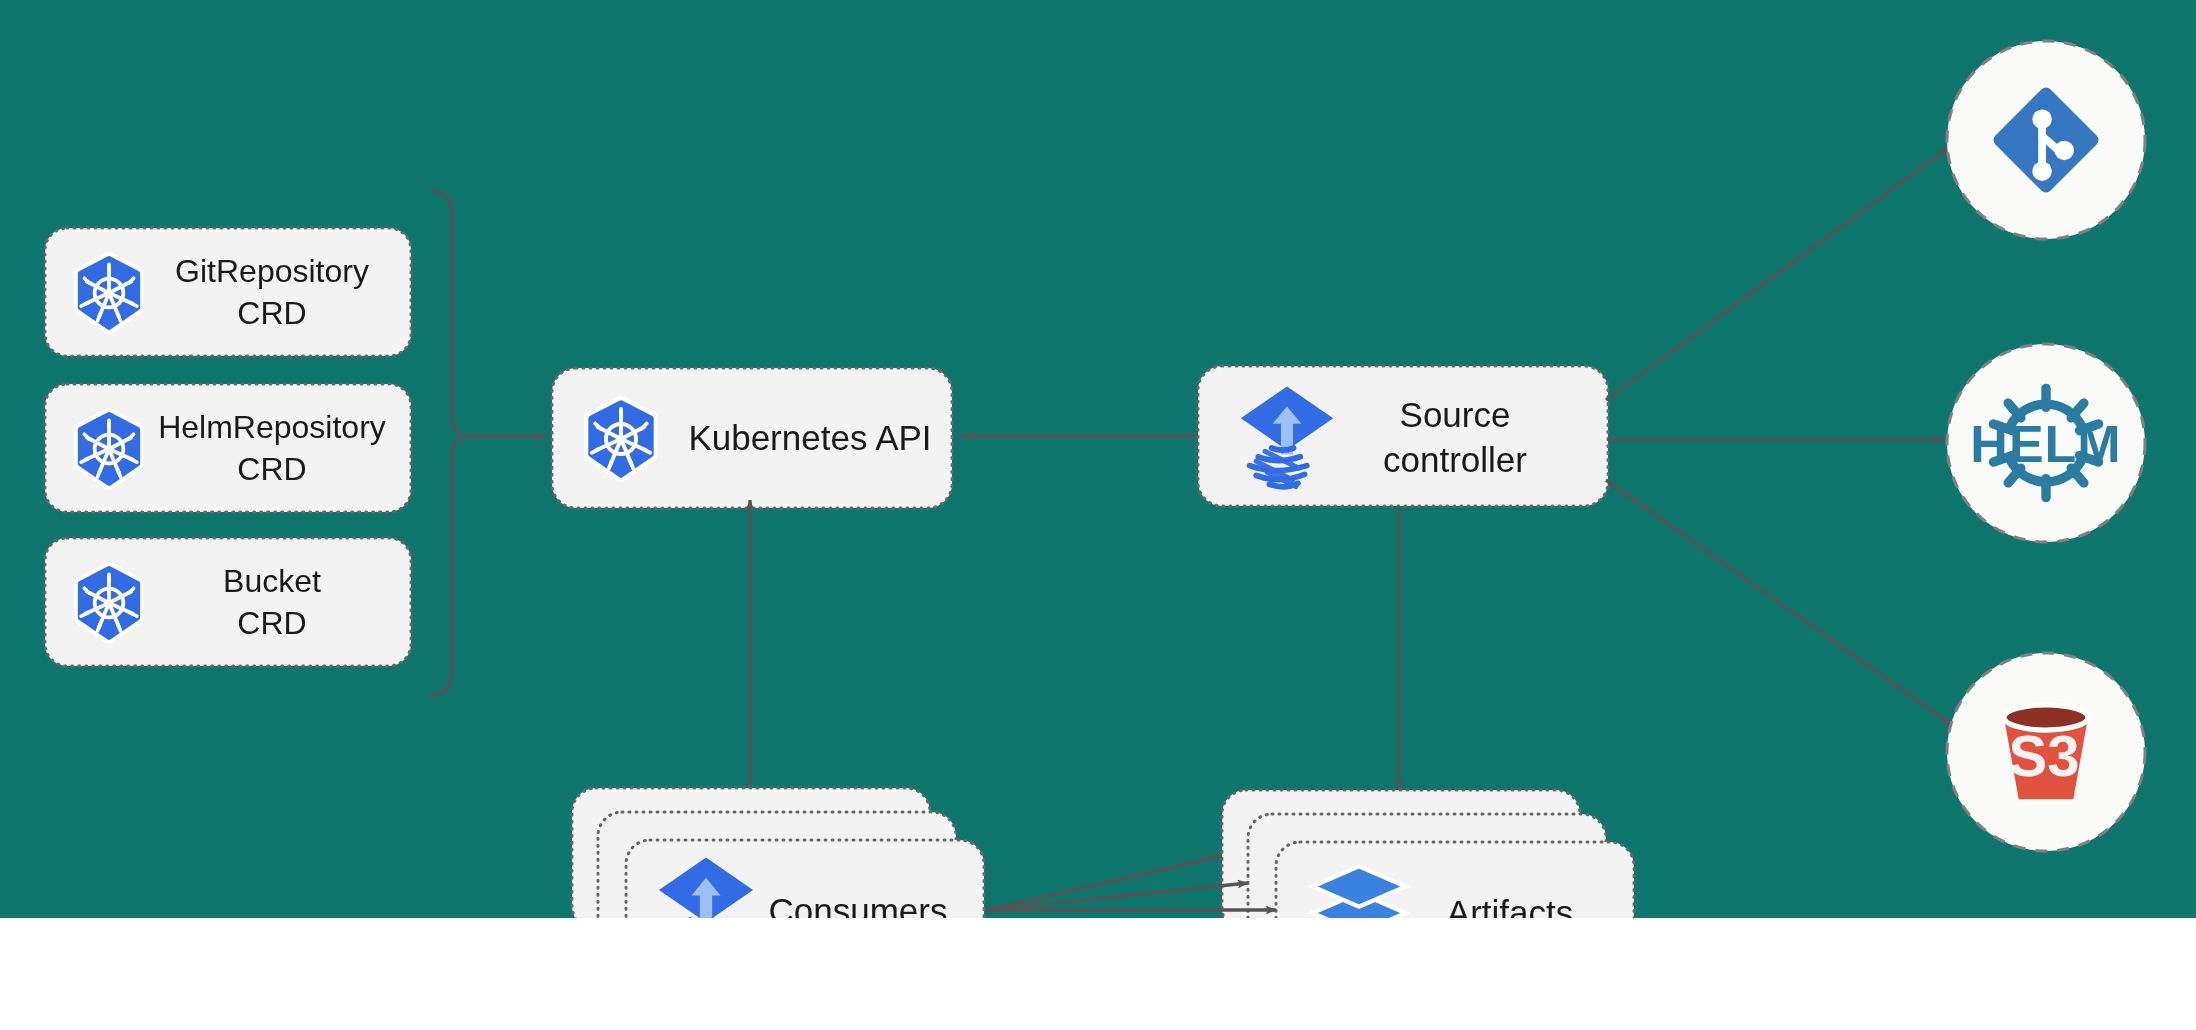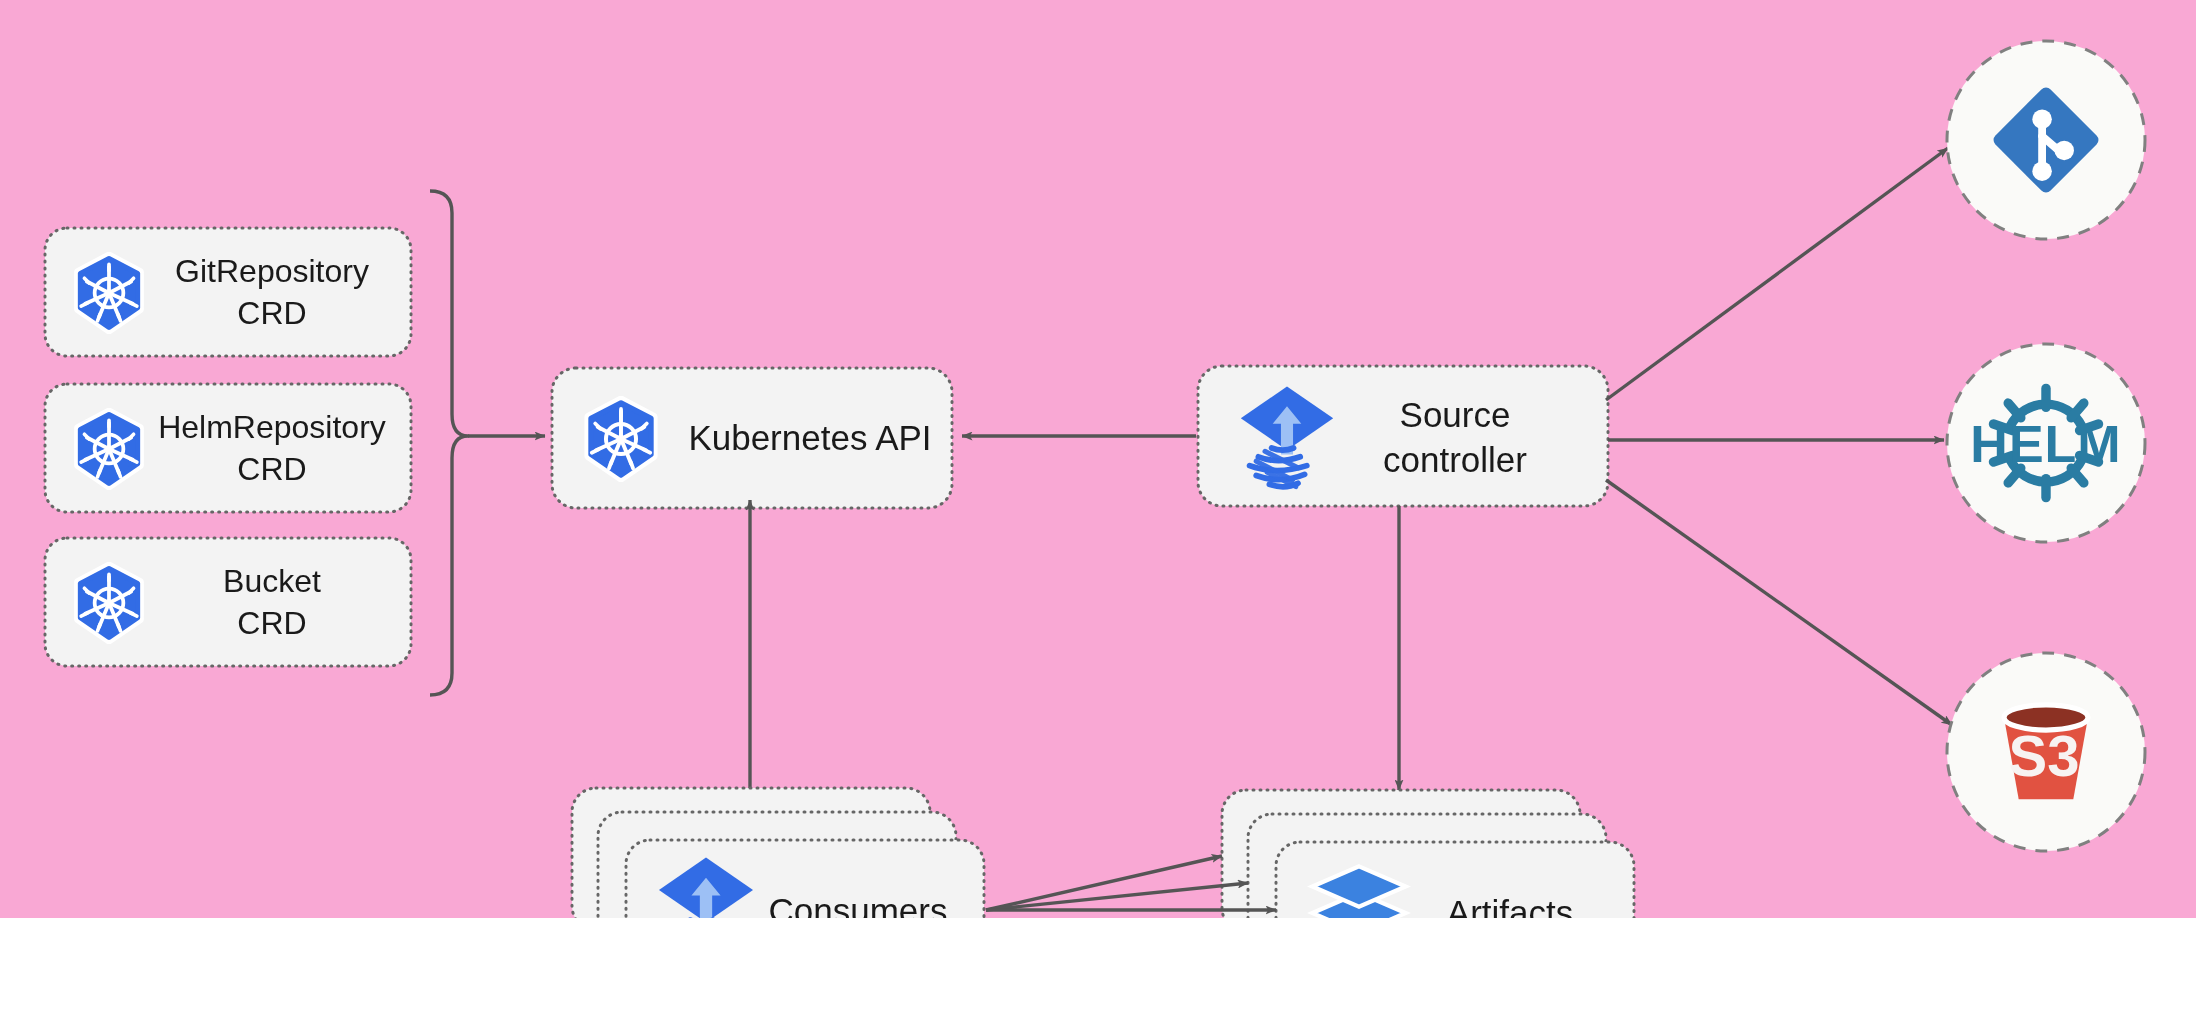--- a/index.html
+++ b/index.html
@@ -7,21 +7,21 @@
     padding: 0;
     background: #ffffff;
   }
   body {
     font-family: "Liberation Sans", sans-serif;
   }
   #canvas {
     position: relative;
     width: 2196px;
     height: 918px;
-    background: #f9a8d4;
+    background: #0f766e;
     overflow: hidden;
   }
   svg.layer {
     position: absolute;
     top: 0;
     left: 0;
     width: 2196px;
     height: 1030px;
   }
   .node-label {

